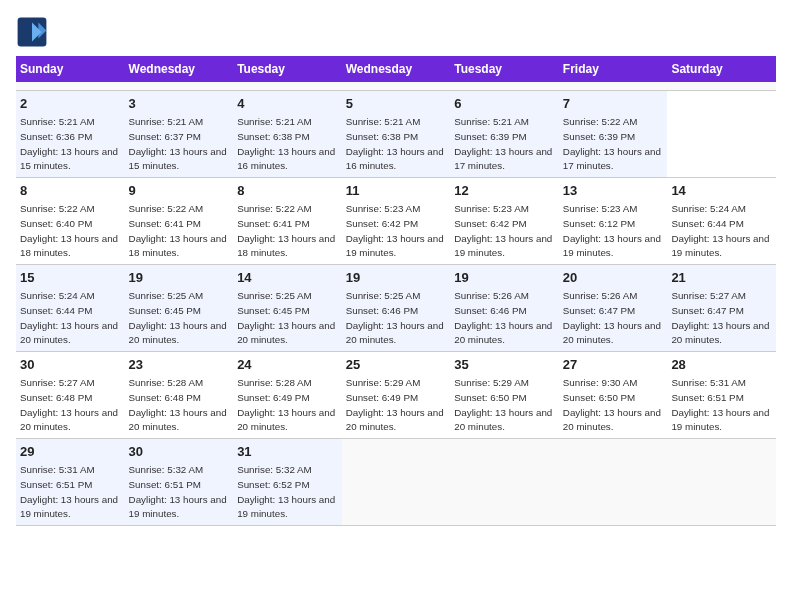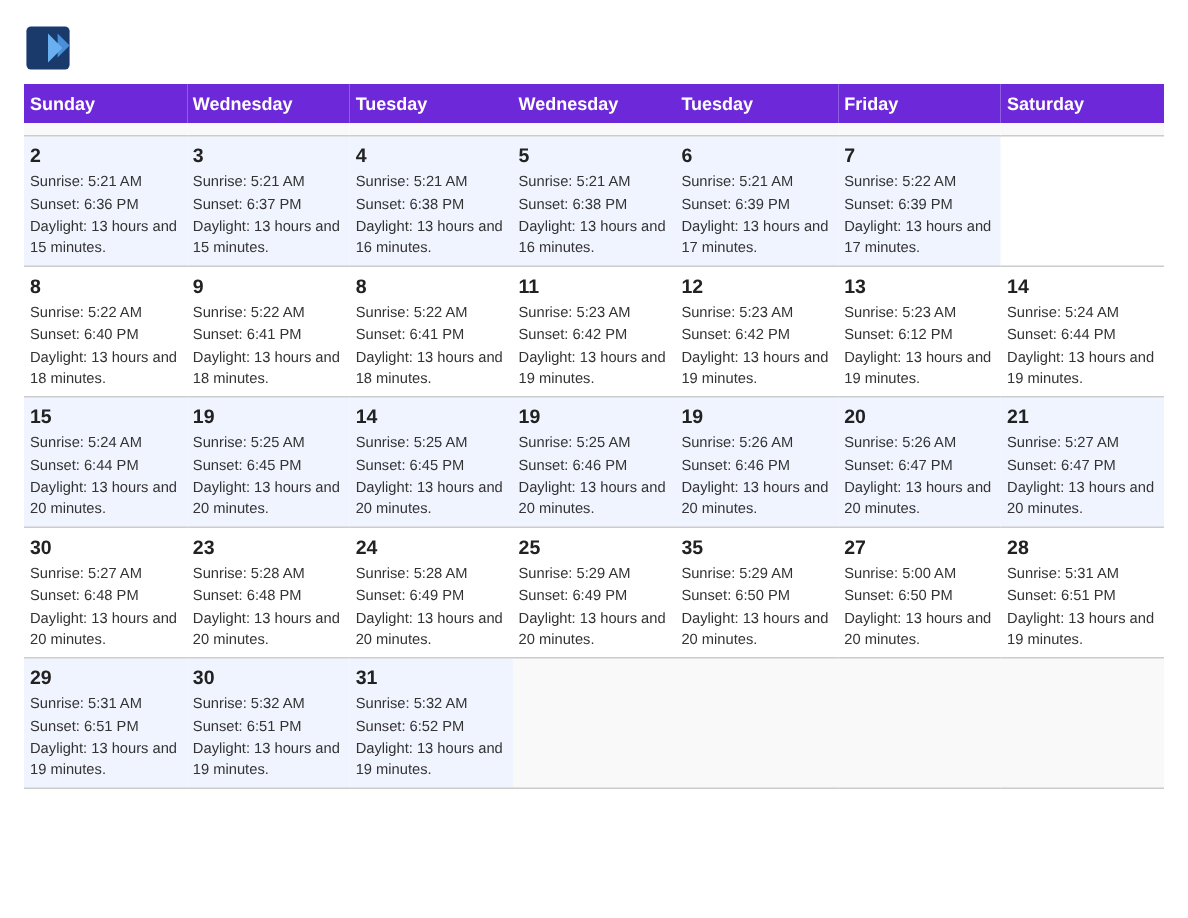--- a/index.html
+++ b/index.html
@@ -157,21 +157,21 @@
         <td><span class="day-num">19</span><span class="day-info">Sunrise: 5:26 AM</span><br><span class="day-info">Sunset: 6:46 PM</span><br><span class="day-info">Daylight: 13 hours and 20 minutes.</span></td>
         <td><span class="day-num">20</span><span class="day-info">Sunrise: 5:26 AM</span><br><span class="day-info">Sunset: 6:47 PM</span><br><span class="day-info">Daylight: 13 hours and 20 minutes.</span></td>
         <td><span class="day-num">21</span><span class="day-info">Sunrise: 5:27 AM</span><br><span class="day-info">Sunset: 6:47 PM</span><br><span class="day-info">Daylight: 13 hours and 20 minutes.</span></td>
       </tr>
       <tr>
         <td><span class="day-num">30</span><span class="day-info">Sunrise: 5:27 AM</span><br><span class="day-info">Sunset: 6:48 PM</span><br><span class="day-info">Daylight: 13 hours and 20 minutes.</span></td>
         <td><span class="day-num">23</span><span class="day-info">Sunrise: 5:28 AM</span><br><span class="day-info">Sunset: 6:48 PM</span><br><span class="day-info">Daylight: 13 hours and 20 minutes.</span></td>
         <td><span class="day-num">24</span><span class="day-info">Sunrise: 5:28 AM</span><br><span class="day-info">Sunset: 6:49 PM</span><br><span class="day-info">Daylight: 13 hours and 20 minutes.</span></td>
         <td><span class="day-num">25</span><span class="day-info">Sunrise: 5:29 AM</span><br><span class="day-info">Sunset: 6:49 PM</span><br><span class="day-info">Daylight: 13 hours and 20 minutes.</span></td>
         <td><span class="day-num">35</span><span class="day-info">Sunrise: 5:29 AM</span><br><span class="day-info">Sunset: 6:50 PM</span><br><span class="day-info">Daylight: 13 hours and 20 minutes.</span></td>
-        <td><span class="day-num">27</span><span class="day-info">Sunrise: 5:00 AM</span><br><span class="day-info">Sunset: 6:50 PM</span><br><span class="day-info">Daylight: 13 hours and 20 minutes.</span></td>
+        <td><span class="day-num">27</span><span class="day-info">Sunrise: 9:30 AM</span><br><span class="day-info">Sunset: 6:50 PM</span><br><span class="day-info">Daylight: 13 hours and 20 minutes.</span></td>
         <td><span class="day-num">28</span><span class="day-info">Sunrise: 5:31 AM</span><br><span class="day-info">Sunset: 6:51 PM</span><br><span class="day-info">Daylight: 13 hours and 19 minutes.</span></td>
       </tr>
       <tr>
         <td><span class="day-num">29</span><span class="day-info">Sunrise: 5:31 AM</span><br><span class="day-info">Sunset: 6:51 PM</span><br><span class="day-info">Daylight: 13 hours and 19 minutes.</span></td>
         <td><span class="day-num">30</span><span class="day-info">Sunrise: 5:32 AM</span><br><span class="day-info">Sunset: 6:51 PM</span><br><span class="day-info">Daylight: 13 hours and 19 minutes.</span></td>
         <td><span class="day-num">31</span><span class="day-info">Sunrise: 5:32 AM</span><br><span class="day-info">Sunset: 6:52 PM</span><br><span class="day-info">Daylight: 13 hours and 19 minutes.</span></td>
         <td class="empty-cell"></td>
         <td class="empty-cell"></td>
         <td class="empty-cell"></td>
         <td class="empty-cell"></td>

